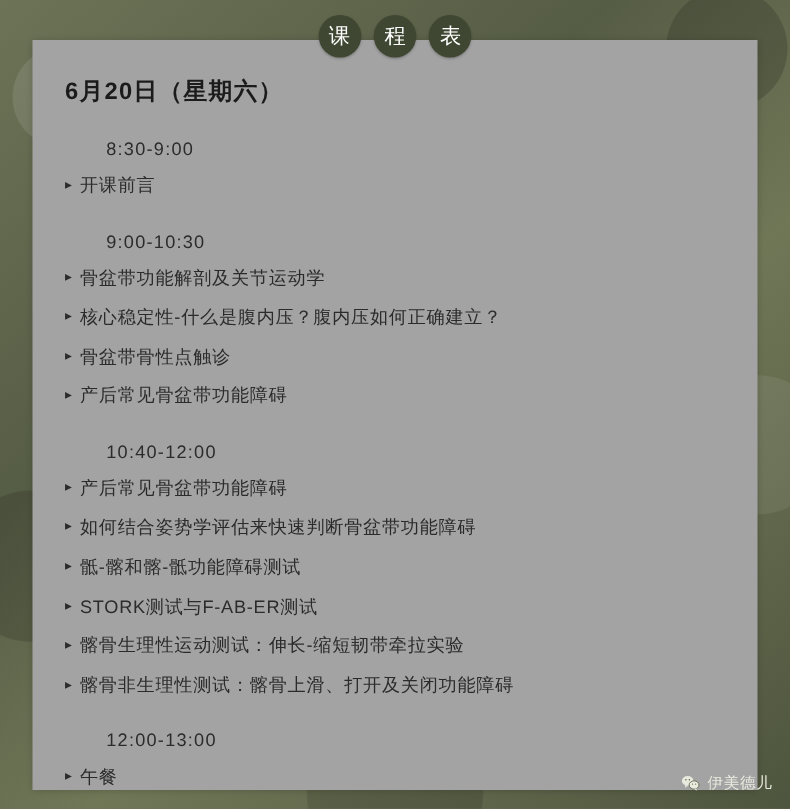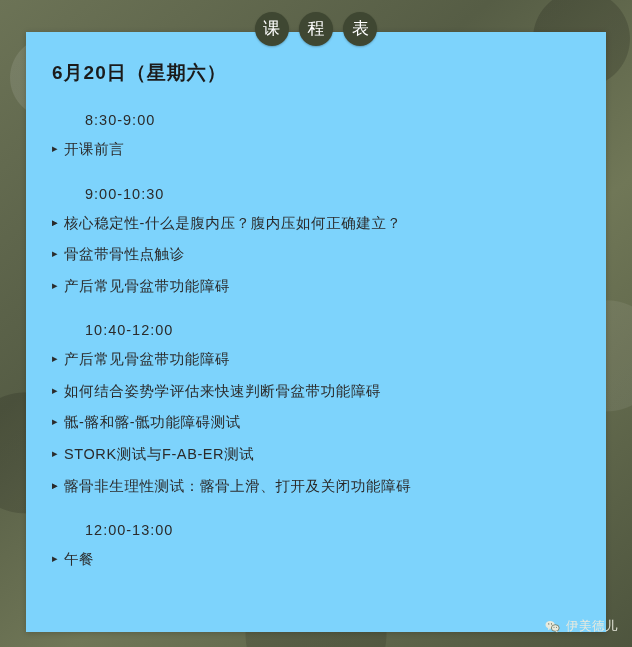--- a/index.html
+++ b/index.html
@@ -49,21 +49,21 @@
     margin: 0 3px;
     vertical-align: middle;
     box-shadow: 0 1px 2px rgba(0,0,0,0.25);
   }
   .card {
     position: absolute;
     left: 26px;
     top: 32px;
     width: 580px;
     height: 600px;
-    background: #7dd3fc;
+    background: #a3a3a3;
     z-index: 2;
     box-shadow: 0 1px 6px rgba(0,0,0,0.2);
     overflow: hidden;
   }
   .card-inner {
     padding: 28px 26px 10px 26px;
   }
   .doc-title {
     font-size: 19px;
     font-weight: bold;
@@ -139,20 +139,21 @@
       <div class="item">
         <span class="bullet">▸</span>
         <span>开课前言</span>
       </div>
     </div>
 
     <div class="time-block">
       <div class="time-label">9:00-10:30</div>
       <div class="item">
         <span class="bullet">▸</span>
+        <span>骨盆带功能解剖及关节运动学</span>
       </div>
       <div class="item">
         <span class="bullet">▸</span>
         <span>核心稳定性-什么是腹内压？腹内压如何正确建立？</span>
       </div>
       <div class="item">
         <span class="bullet">▸</span>
         <span>骨盆带骨性点触诊</span>
       </div>
       <div class="item">
@@ -174,20 +175,21 @@
       <div class="item">
         <span class="bullet">▸</span>
         <span>骶-髂和髂-骶功能障碍测试</span>
       </div>
       <div class="item">
         <span class="bullet">▸</span>
         <span>STORK测试与F-AB-ER测试</span>
       </div>
       <div class="item">
         <span class="bullet">▸</span>
+        <span>髂骨生理性运动测试：伸长-缩短韧带牵拉实验</span>
       </div>
       <div class="item">
         <span class="bullet">▸</span>
         <span>髂骨非生理性测试：髂骨上滑、打开及关闭功能障碍</span>
       </div>
     </div>
 
     <div class="time-block">
       <div class="time-label">12:00-13:00</div>
       <div class="item">

